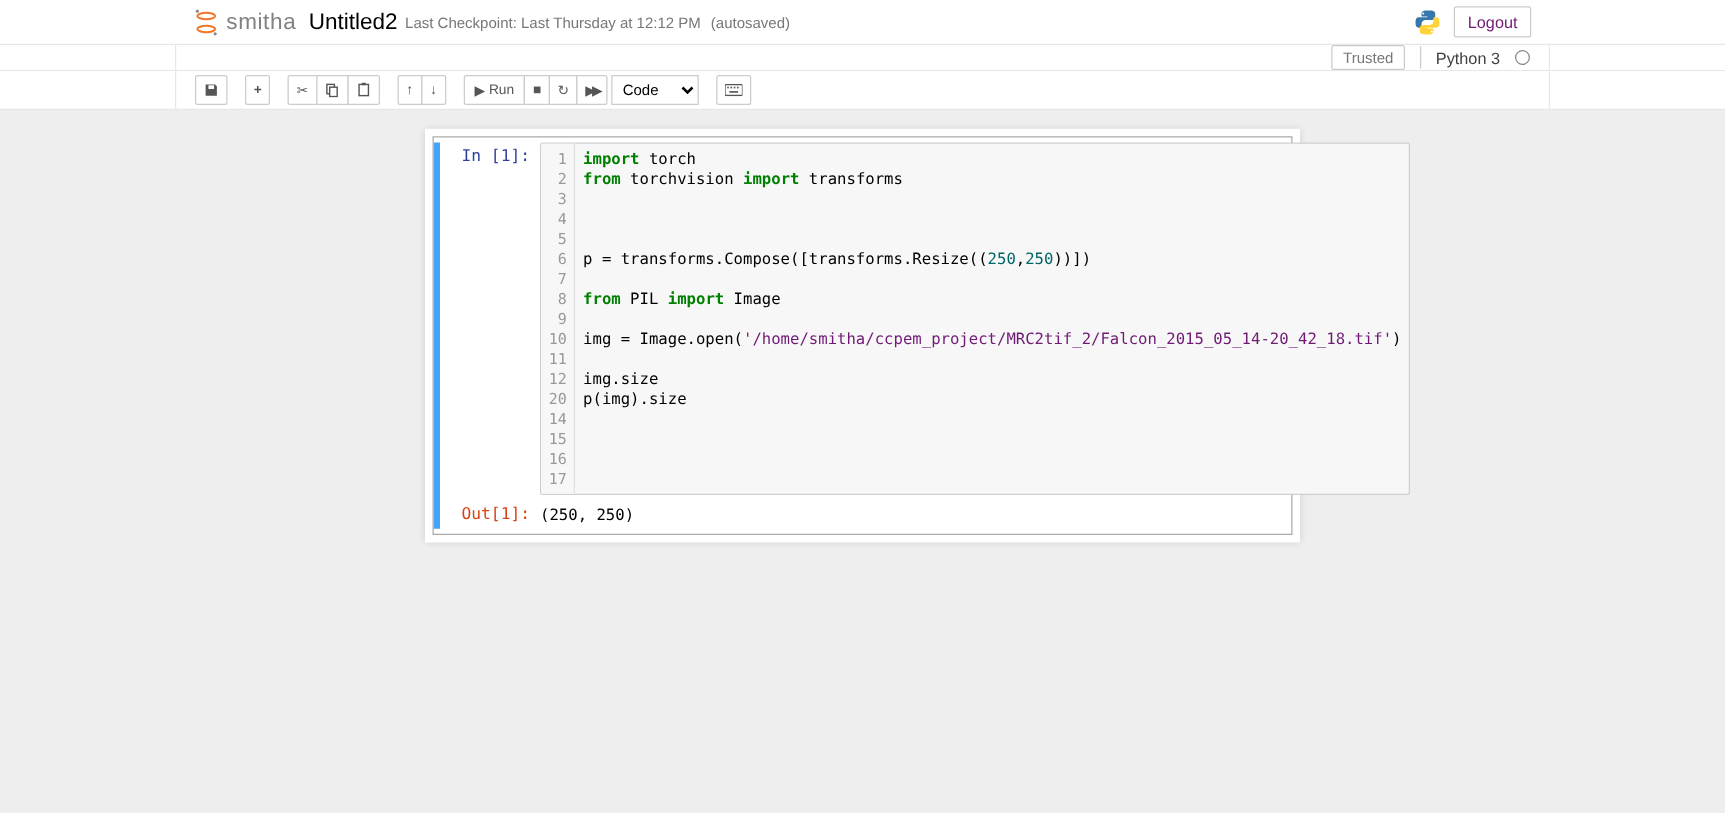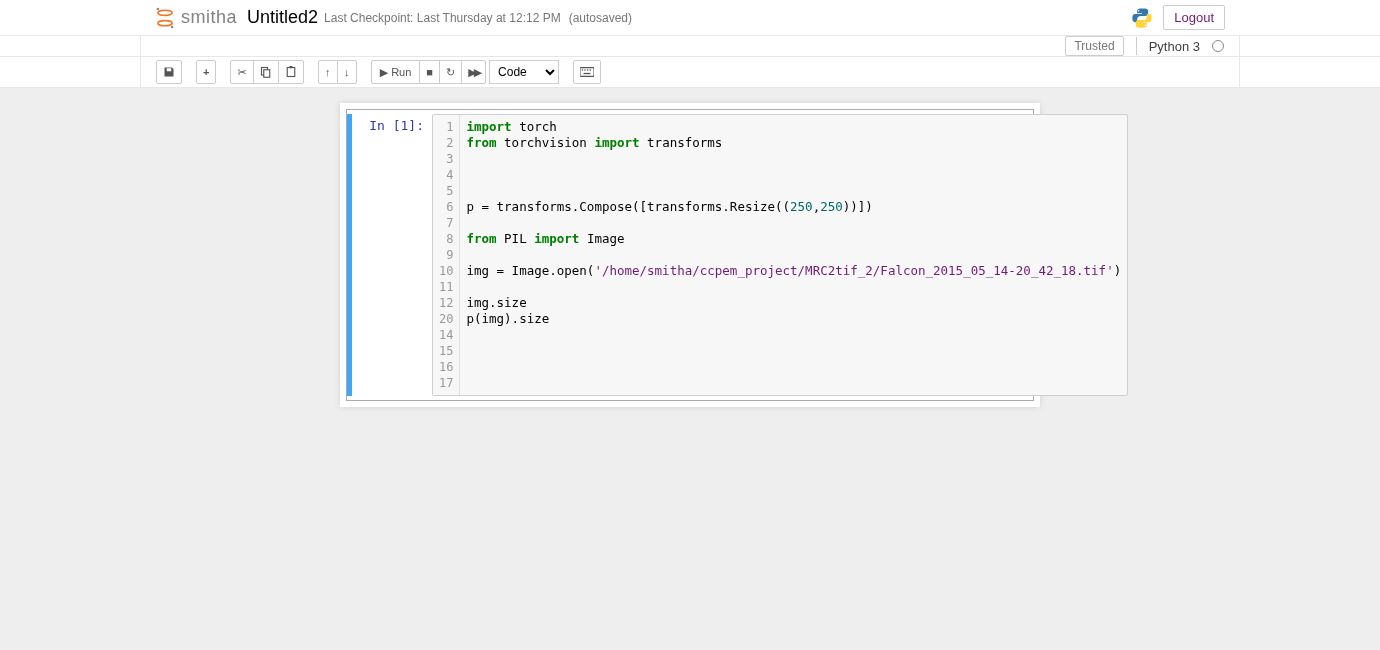--- a/index.html
+++ b/index.html
@@ -201,16 +201,20 @@
                   <div>20</div>
                   <div>14</div>
                   <div>15</div>
                   <div>16</div>
                   <div>17</div>
                 </div>
               <div class="code-lines" id="code-lines"><div><span class="tok-kw">import</span><span> torch</span></div><div><span class="tok-kw">from</span><span> torchvision </span><span class="tok-kw">import</span><span> transforms</span></div><div>&nbsp;</div><div>&nbsp;</div><div>&nbsp;</div><div><span>p = transforms.Compose([transforms.Resize((</span><span class="tok-num">250</span><span>,</span><span class="tok-num">250</span><span>))])</span></div><div>&nbsp;</div><div><span class="tok-kw">from</span><span> PIL </span><span class="tok-kw">import</span><span> Image</span></div><div>&nbsp;</div><div><span>img = Image.open(</span><span class="tok-str">'/home/smitha/ccpem_project/MRC2tif_2/Falcon_2015_05_14-20_42_18.tif'</span><span>)</span></div><div>&nbsp;</div><div><span>img.size</span></div><div><span>p(img).size</span></div><div>&nbsp;</div><div>&nbsp;</div><div>&nbsp;</div><div>&nbsp;</div></div>
             </div>
           </div>
         </div>
+        <div class="output-row">
+          <div class="prompt-col out-prompt">Out[1]:</div>
+          <div class="output-text">(250, 250)</div>
+        </div>
       </div>
     </div>
   </div>
 </div>
 
 </body></html>

